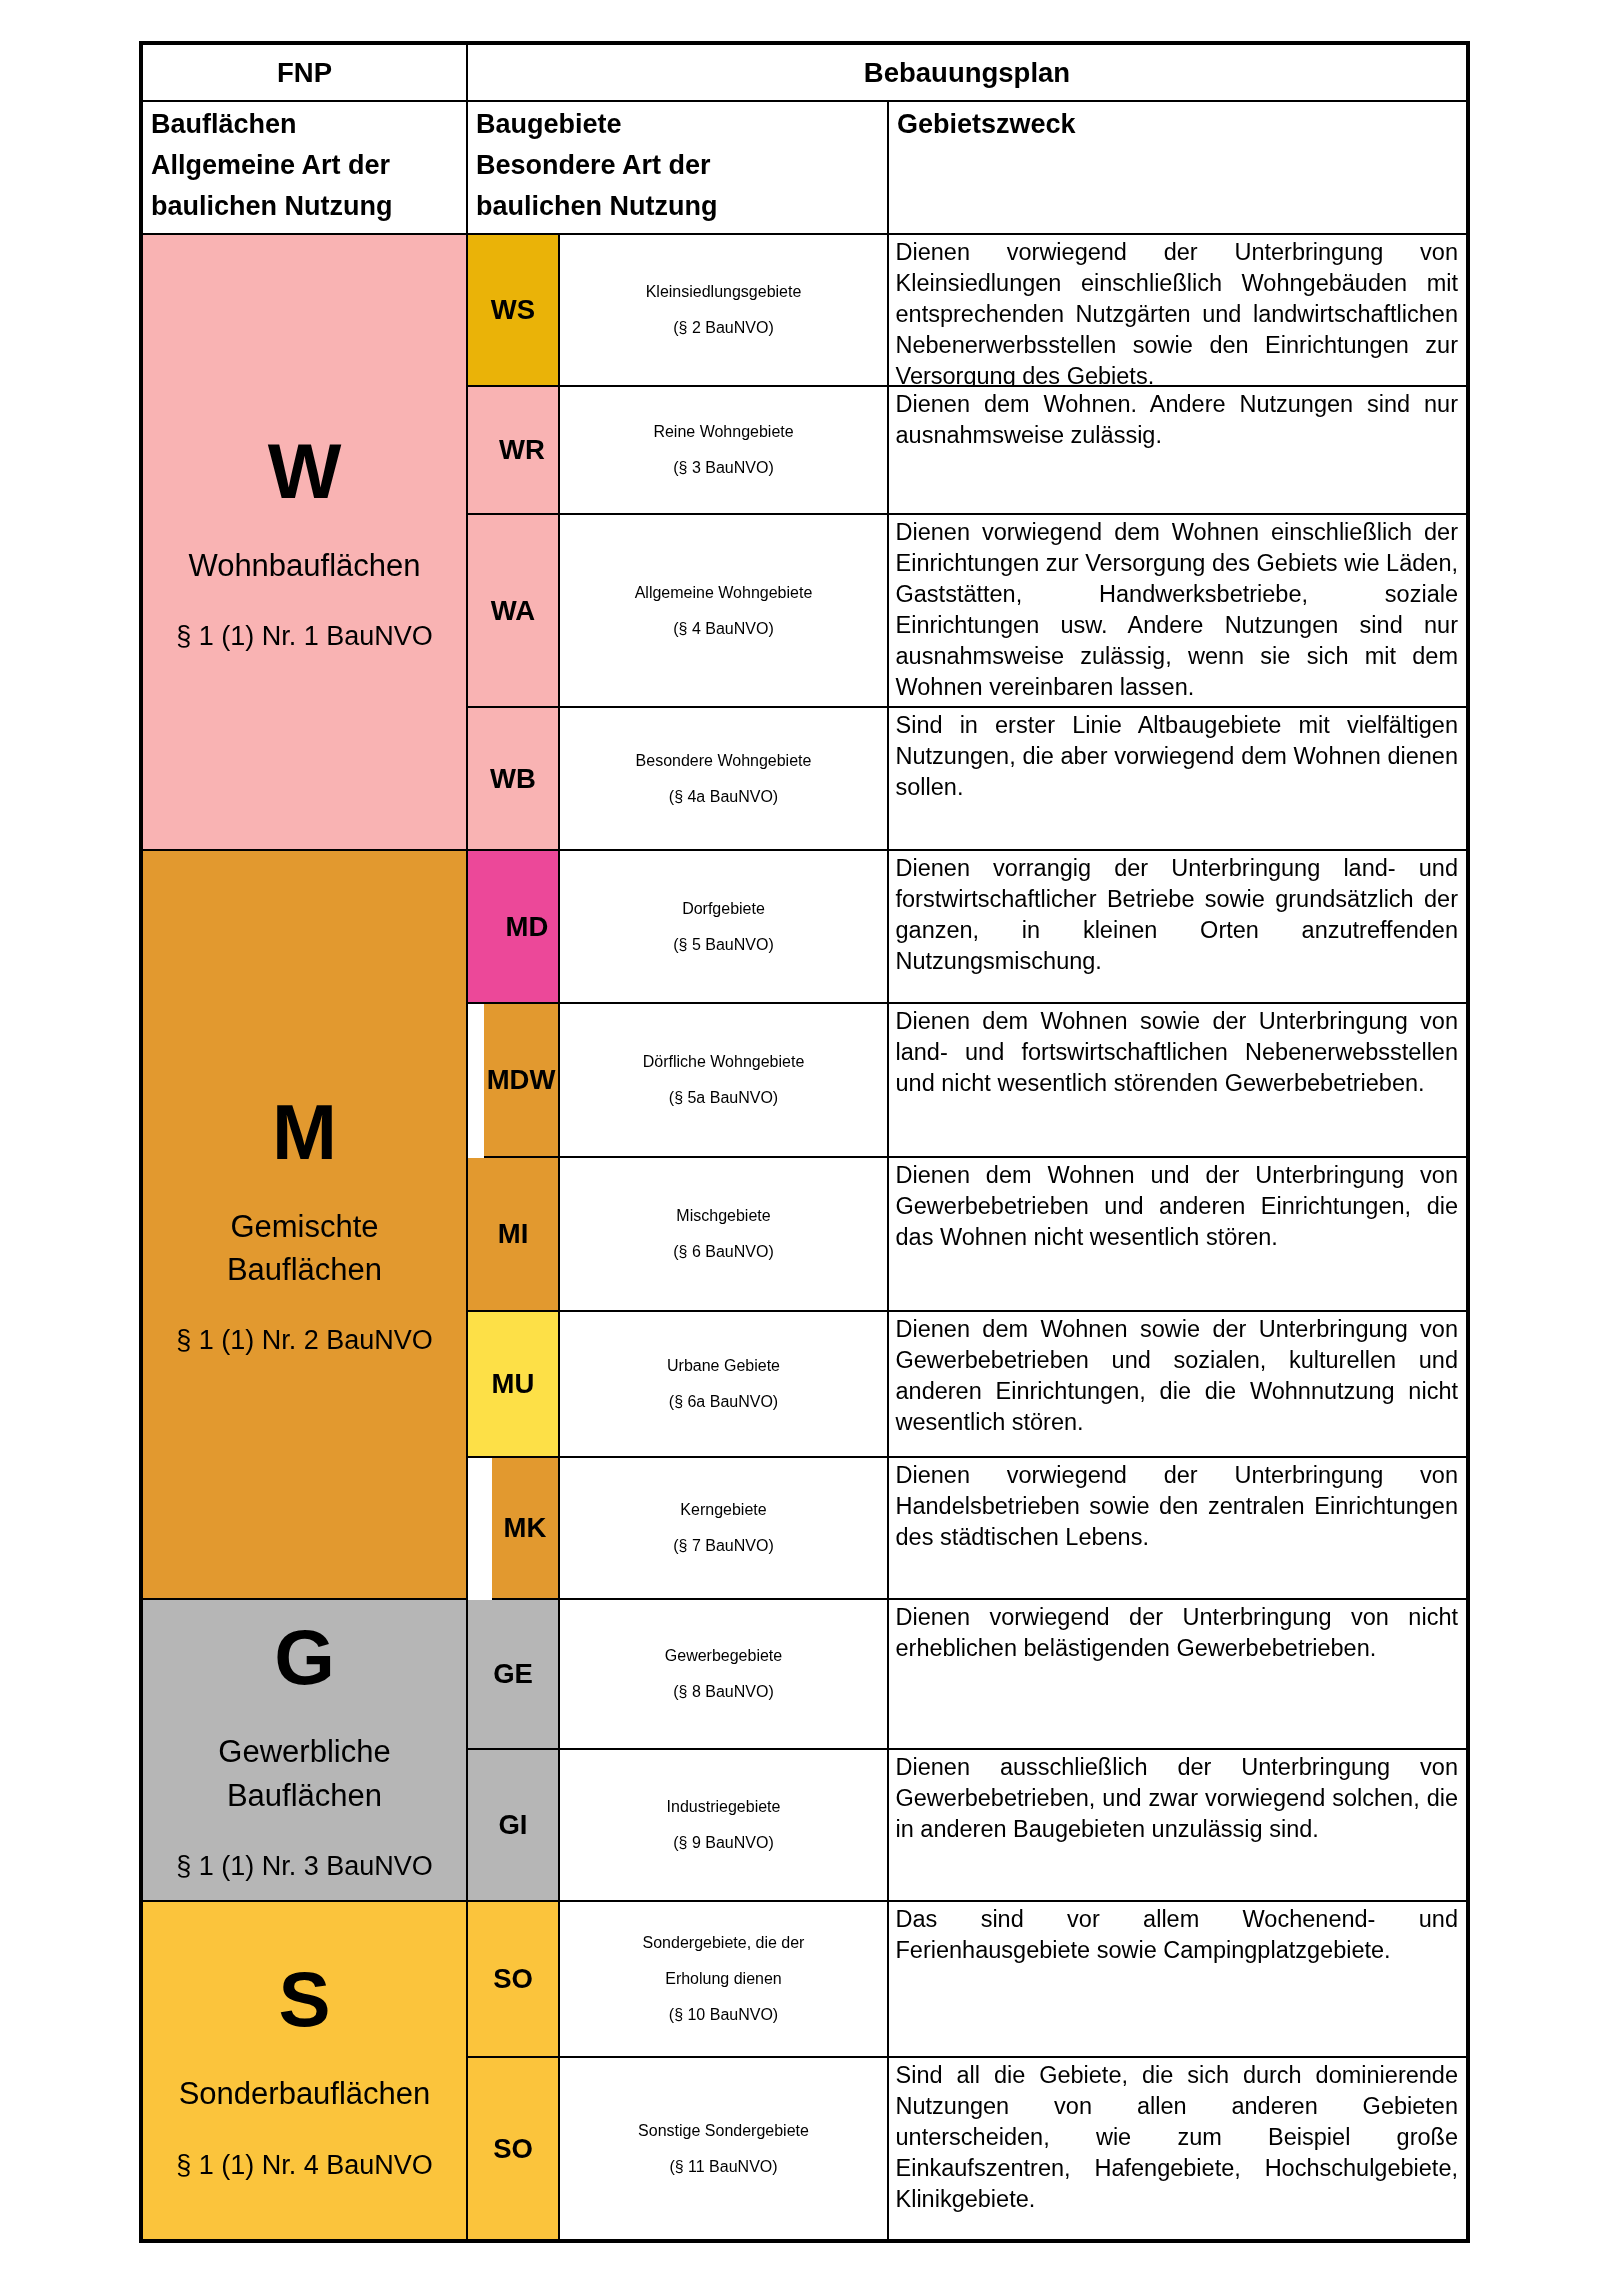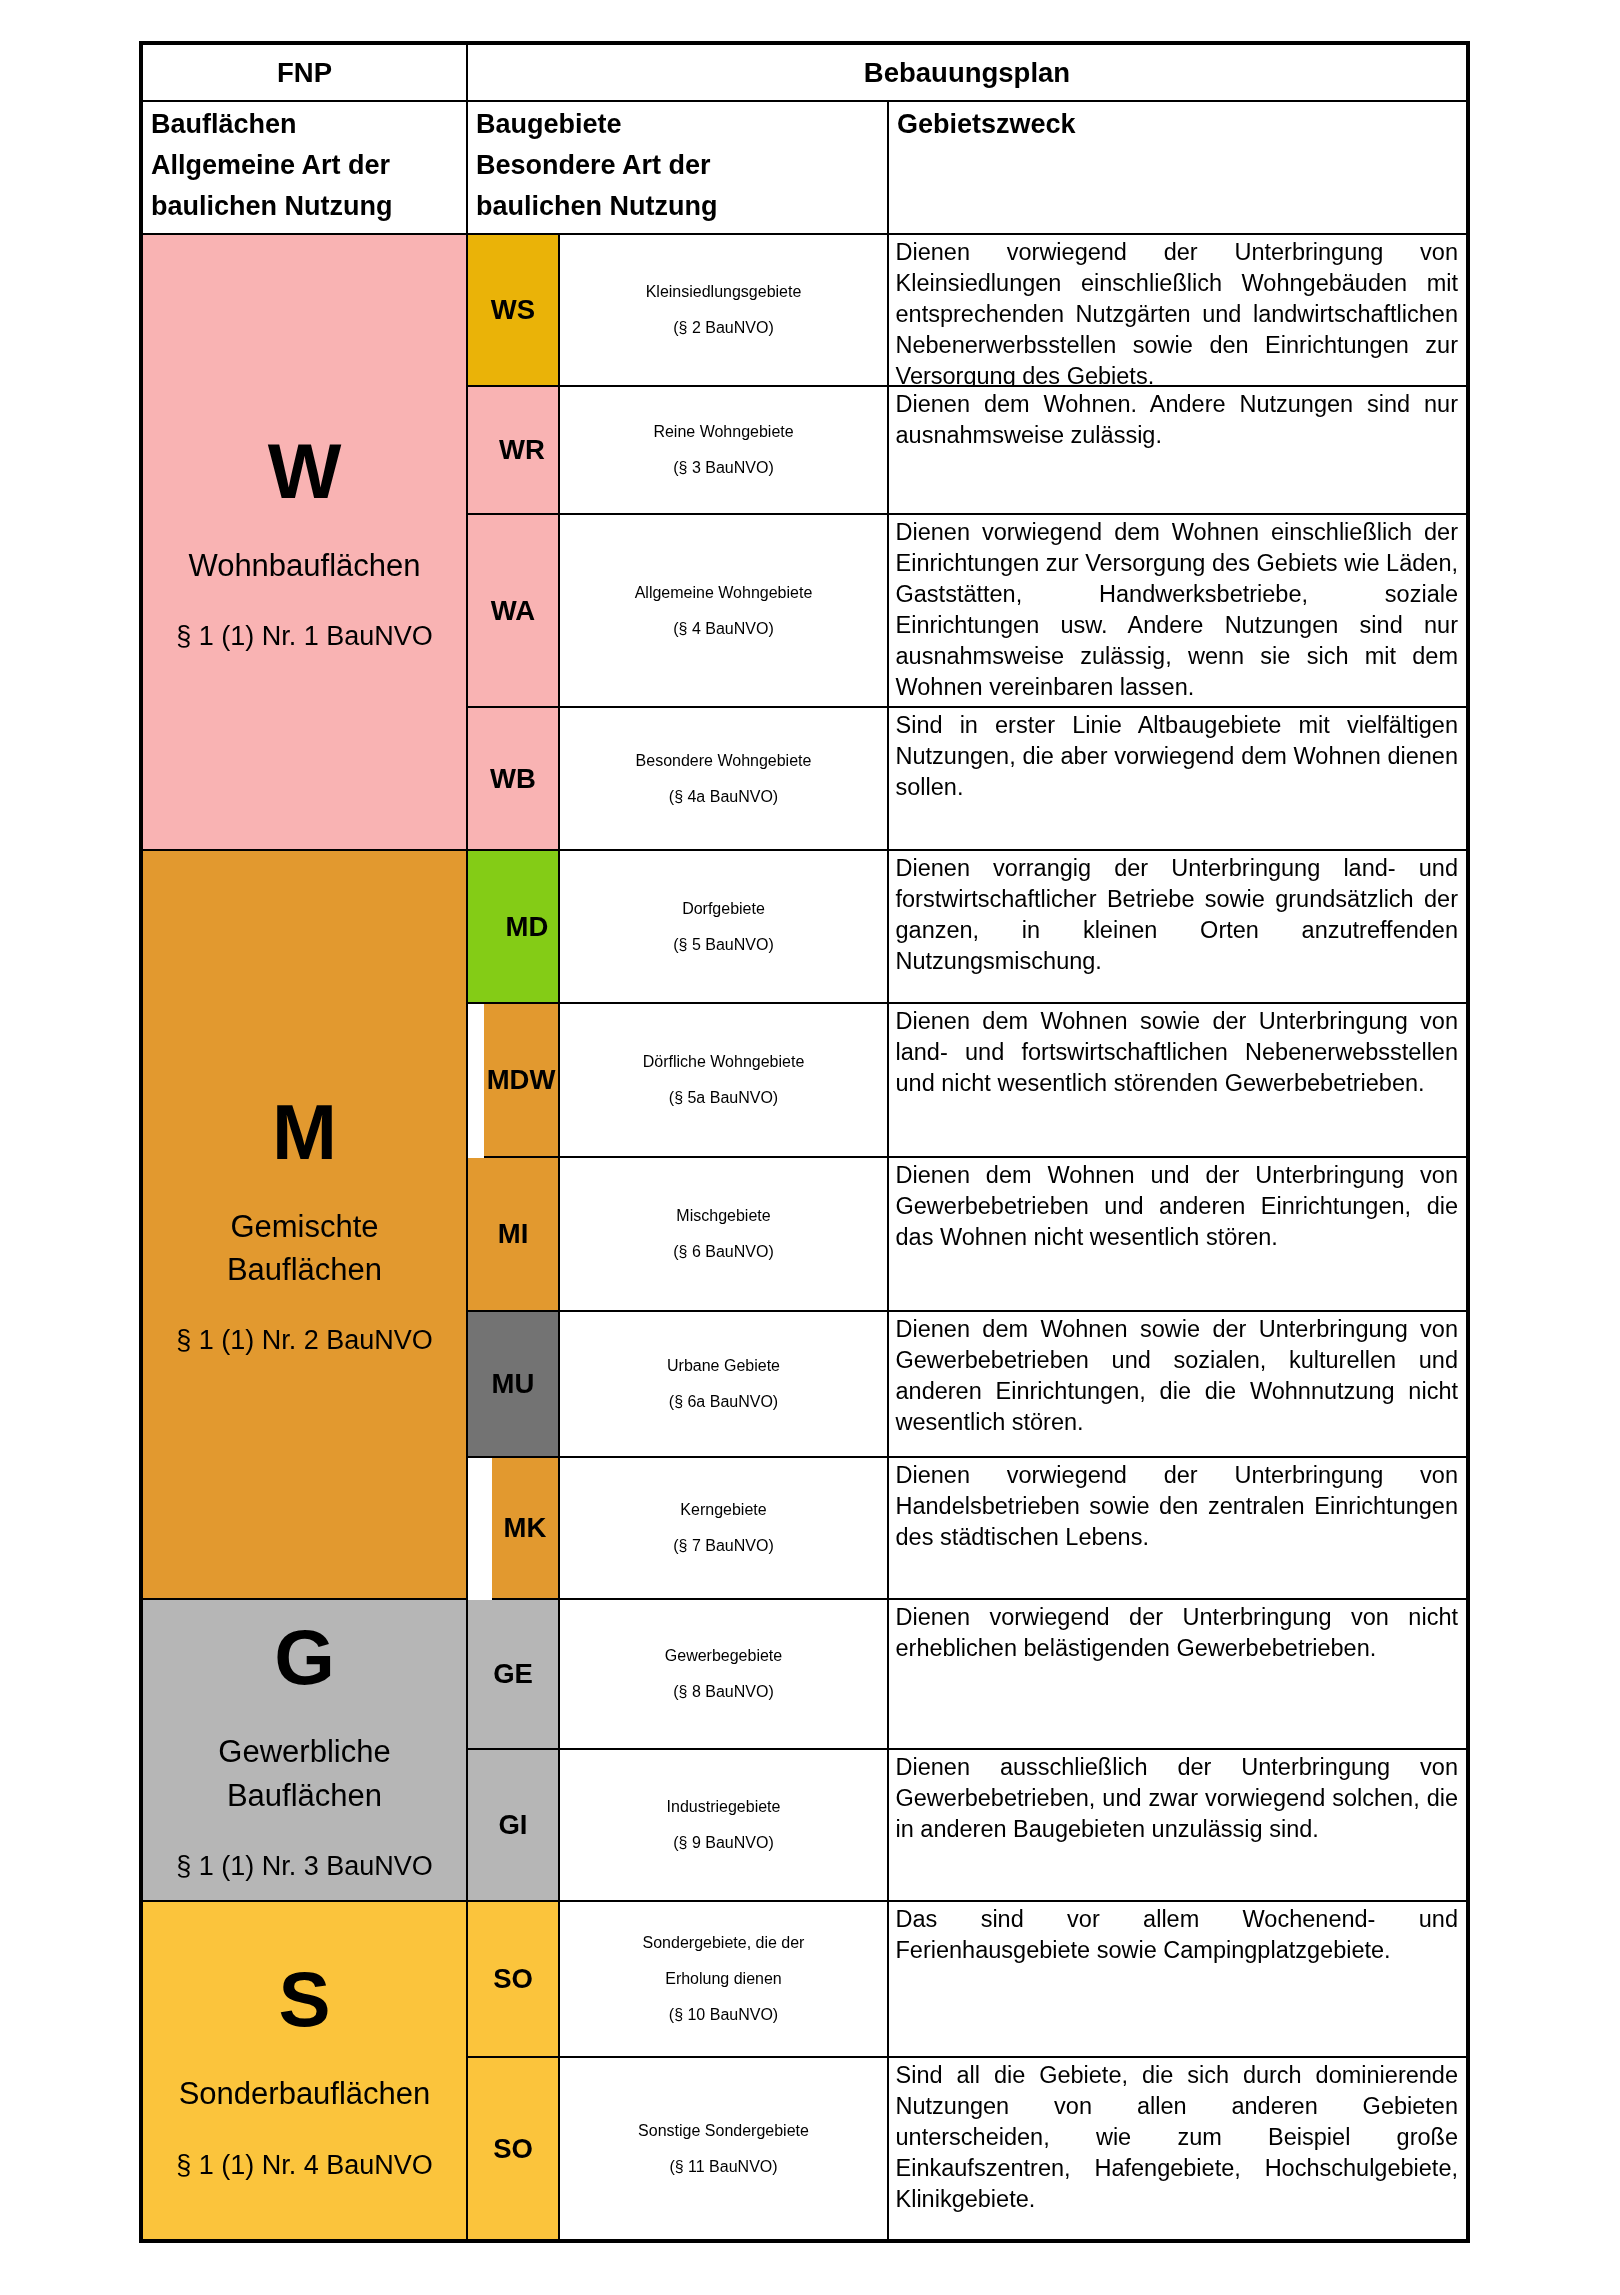--- a/index.html
+++ b/index.html
@@ -151,36 +151,36 @@
     <div class="cell code" style="grid-area: 5 / 2 / 6 / 3; background: rgb(249, 179, 179);">WA</div>
     <div class="cell name" style="grid-area:5/3/6/4">Allgemeine Wohngebiete
 (§ 4 BauNVO)</div>
     <div class="cell zweck no-r" style="grid-area:5/4/6/5">Dienen vorwiegend dem Wohnen einschließlich der Einrichtungen zur Versorgung des Gebiets wie Läden, Gaststätten, Handwerksbetriebe, soziale Einrichtungen usw. Andere Nutzungen sind nur ausnahmsweise zulässig, wenn sie sich mit dem Wohnen vereinbaren lassen.</div>
 
     <div class="cell code" style="grid-area: 6 / 2 / 7 / 3; background: rgb(249, 179, 179);">WB</div>
     <div class="cell name" style="grid-area:6/3/7/4">Besondere Wohngebiete
 (§ 4a BauNVO)</div>
     <div class="cell zweck no-r" style="grid-area:6/4/7/5">Sind in erster Linie Altbaugebiete mit vielfältigen Nutzungen, die aber vorwiegend dem Wohnen dienen sollen.</div>
 
-    <div class="cell code" style="grid-area: 7 / 2 / 8 / 3; background: #84cc16; padding-left: 28px;">MD</div>
+    <div class="cell code" style="grid-area: 7 / 2 / 8 / 3; background: #ec4899; padding-left: 28px;">MD</div>
     <div class="cell name" style="grid-area:7/3/8/4">Dorfgebiete
 (§ 5 BauNVO)</div>
     <div class="cell zweck no-r" style="grid-area:7/4/8/5">Dienen vorrangig der Unterbringung land- und forstwirtschaftlicher Betriebe sowie grundsätzlich der ganzen, in kleinen Orten anzutreffenden Nutzungsmischung.</div>
 
     <div class="cell code" style="grid-area: 8 / 2 / 9 / 3; background: rgb(226, 153, 47); margin-left: 16px;">MDW</div>
     <div class="cell name" style="grid-area:8/3/9/4">Dörfliche Wohngebiete
 (§ 5a BauNVO)</div>
     <div class="cell zweck no-r" style="grid-area:8/4/9/5">Dienen dem Wohnen sowie der Unterbringung von land- und fortswirtschaftlichen Nebenerwebsstellen und nicht wesentlich störenden Gewerbebetrieben.</div>
 
     <div class="cell code" style="grid-area: 9 / 2 / 10 / 3; background: rgb(226, 153, 47);">MI</div>
     <div class="cell name" style="grid-area:9/3/10/4">Mischgebiete
 (§ 6 BauNVO)</div>
     <div class="cell zweck no-r" style="grid-area:9/4/10/5">Dienen dem Wohnen und der Unterbringung von Gewerbebetrieben und anderen Einrichtungen, die das Wohnen nicht wesentlich stören.</div>
 
-    <div class="cell code" style="grid-area: 10 / 2 / 11 / 3; background: #737373;">MU</div>
+    <div class="cell code" style="grid-area: 10 / 2 / 11 / 3; background: #fde047;">MU</div>
     <div class="cell name" style="grid-area:10/3/11/4">Urbane Gebiete
 (§ 6a BauNVO)</div>
     <div class="cell zweck no-r" style="grid-area:10/4/11/5">Dienen dem Wohnen sowie der Unterbringung von Gewerbebetrieben und sozialen, kulturellen und anderen Einrichtungen, die die Wohnnutzung nicht wesentlich stören.</div>
 
     <div class="cell code" style="grid-area: 11 / 2 / 12 / 3; background: rgb(226, 153, 47); margin-left: 24px;">MK</div>
     <div class="cell name" style="grid-area:11/3/12/4">Kerngebiete
 (§ 7 BauNVO)</div>
     <div class="cell zweck no-r" style="grid-area:11/4/12/5">Dienen vorwiegend der Unterbringung von Handelsbetrieben sowie den zentralen Einrichtungen des städtischen Lebens.</div>
 
     <div class="cell code" style="grid-area: 12 / 2 / 13 / 3; background: rgb(182, 182, 182);">GE</div>

